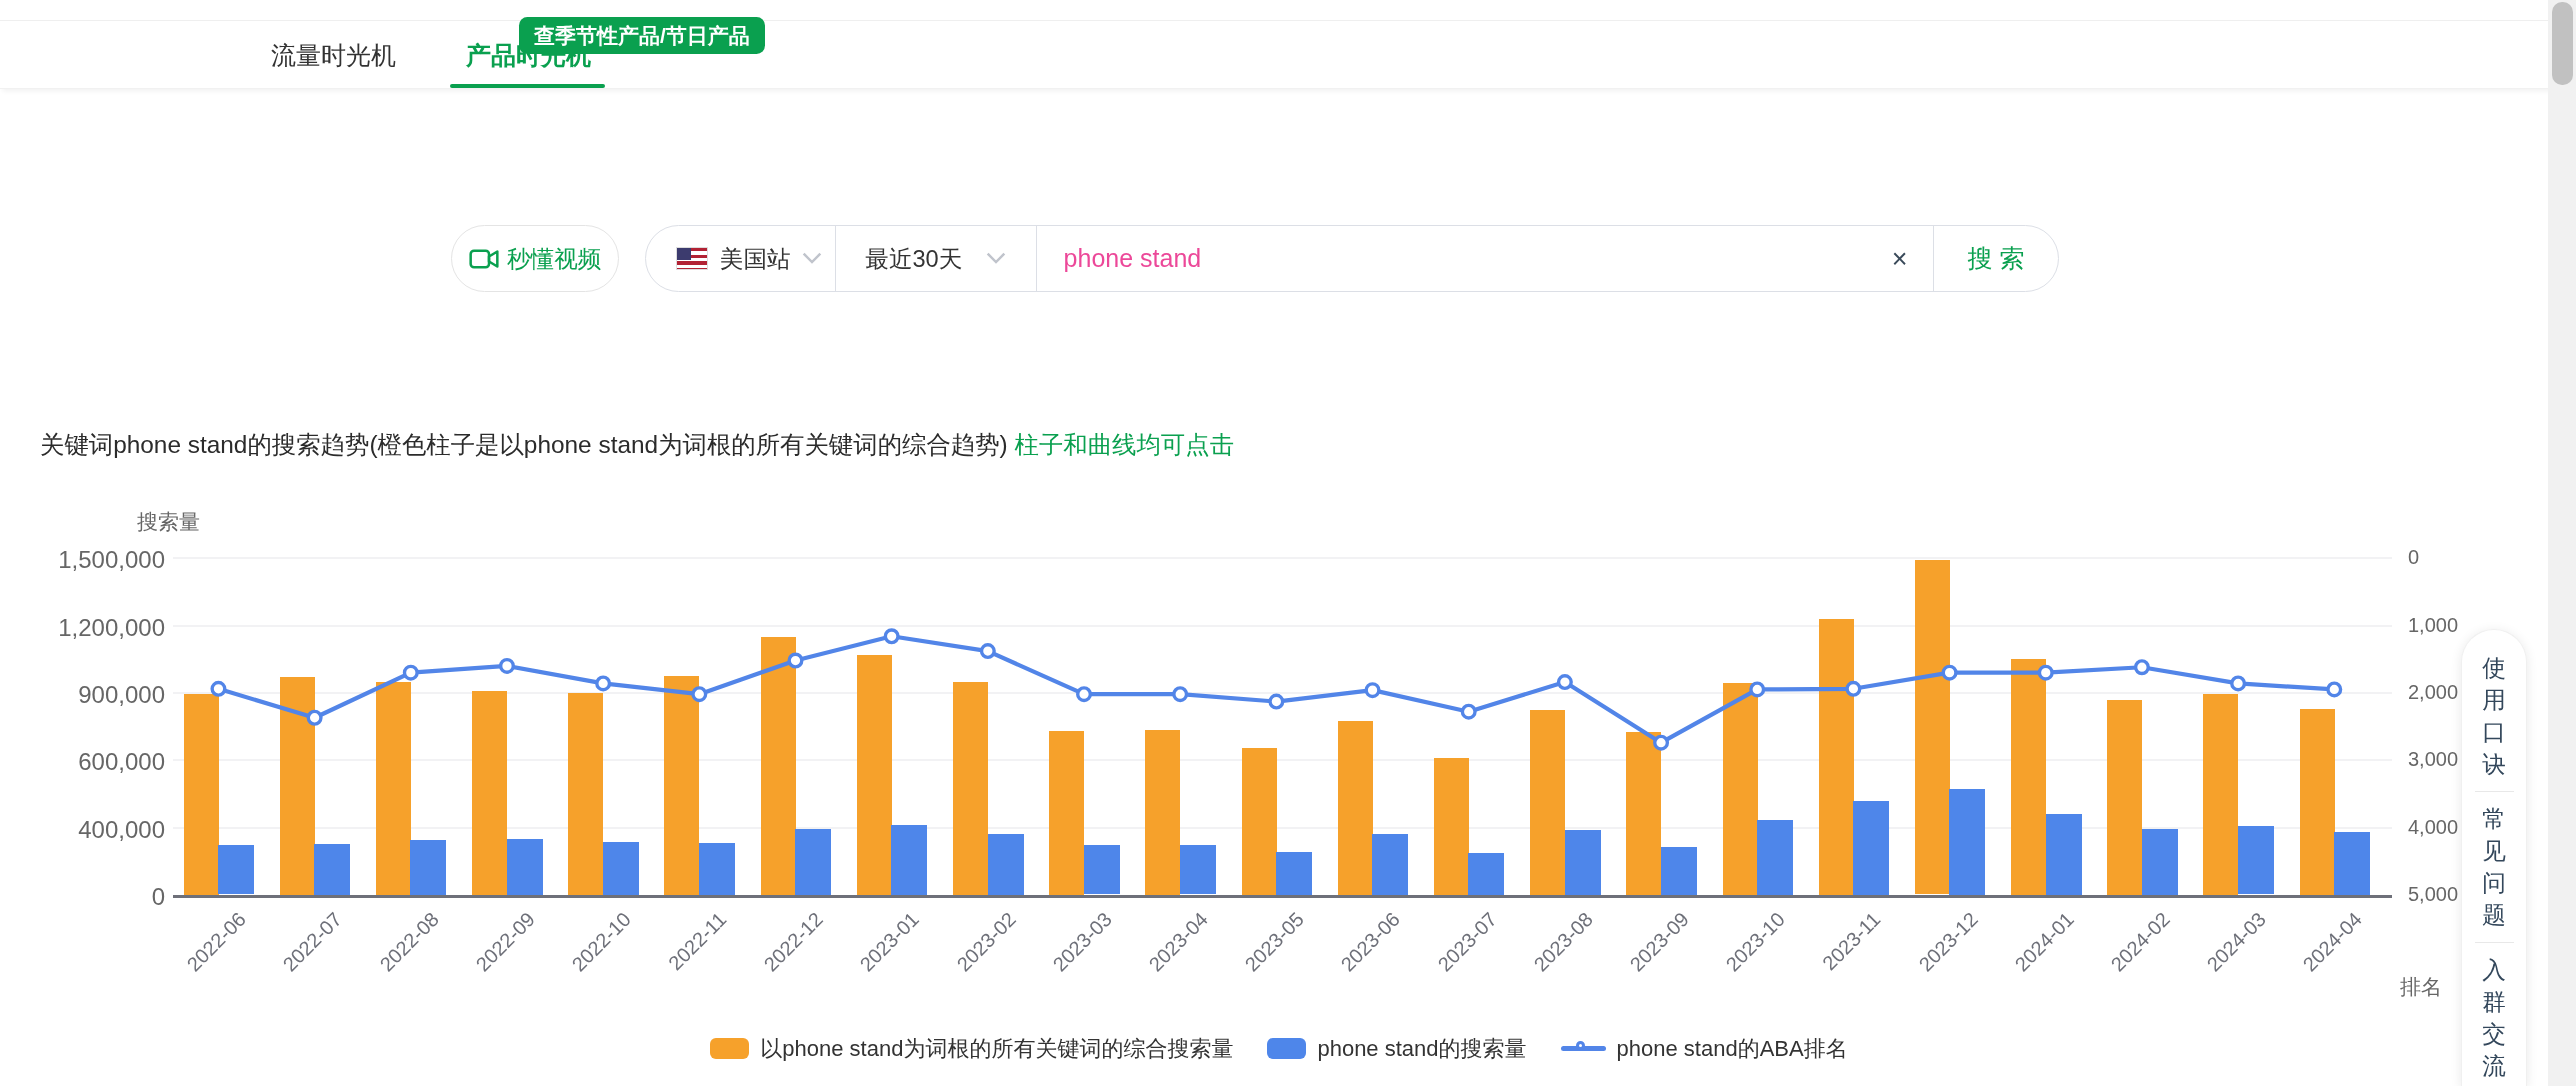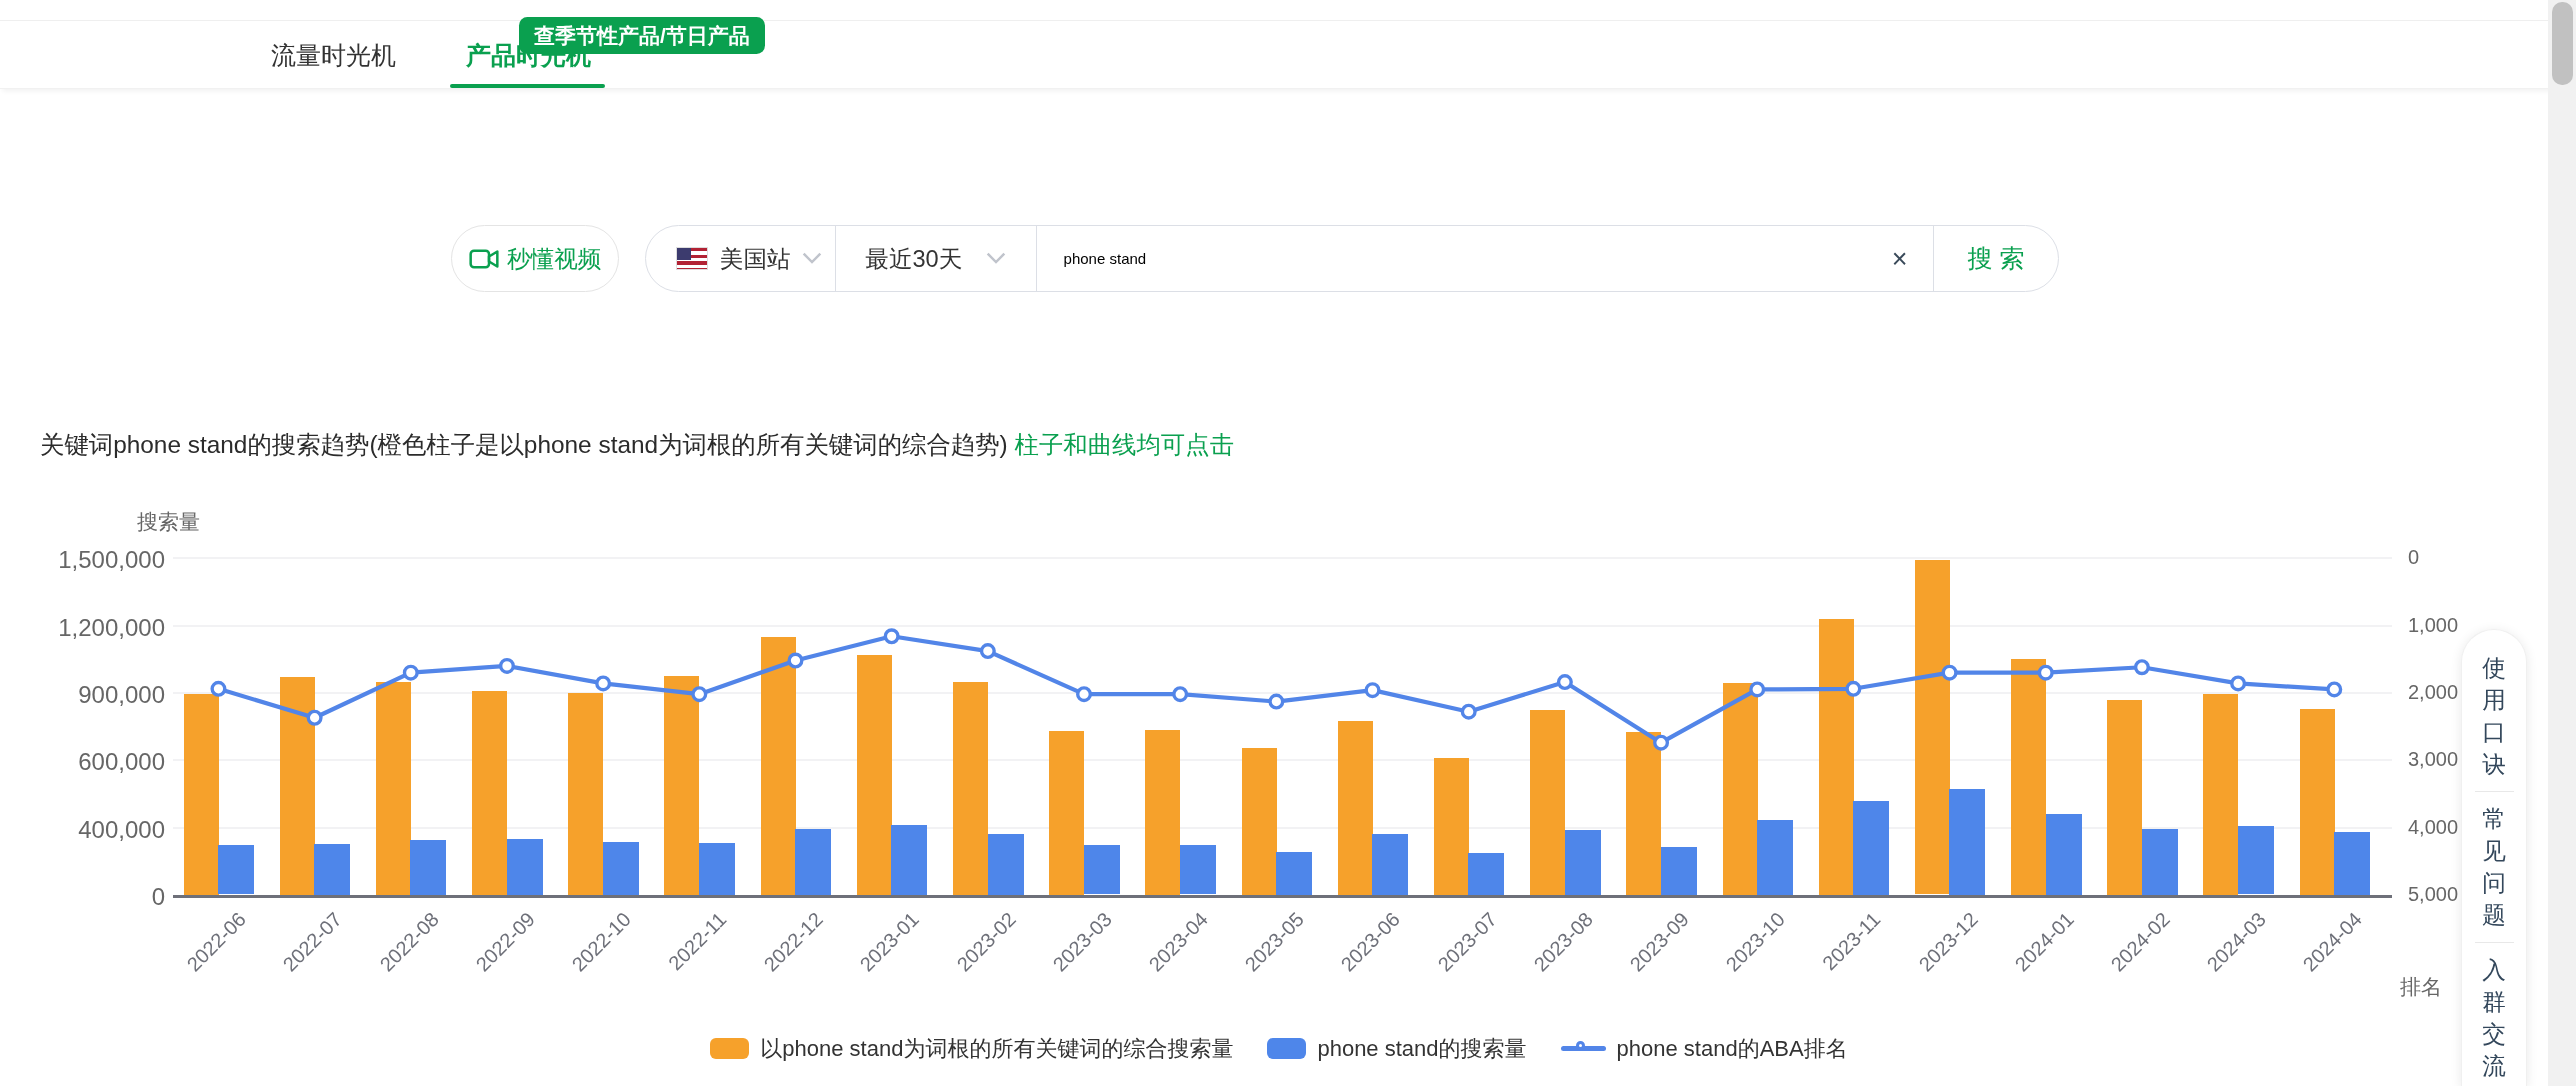--- a/index.html
+++ b/index.html
@@ -24,21 +24,21 @@
   .video-btn { position:absolute; left:451px; top:225px; width:168px; height:67px; border:0.8px solid #e4e4e4;
                border-radius:34px; display:flex; align-items:center; justify-content:center; gap:8.4px;
                color:var(--green); font-size:23.6px; background:#fff; cursor:pointer; }
   .search-group { position:absolute; left:645px; top:225px; width:1414px; height:67px; border:0.8px solid #dcdfe6;
                   border-radius:34px; background:#fff; display:flex; align-items:stretch; overflow:hidden; }
   .sg-sect { display:flex; align-items:center; cursor:pointer; }
   .sg-site { width:189px; padding-left:30px; gap:11.8px; }
   .sg-range { width:200px; justify-content:center; gap:24px; }
   .sg-divider { width:0.8px; background:#dcdfe6; margin:0; }
   .sg-input-wrap { flex:1; display:flex; align-items:center; }
-  .sg-input { flex:1; border:none; outline:none; font-size:15px; color:#000000; padding-left:27px;
+  .sg-input { flex:1; border:none; outline:none; font-size:25px; color:#ec4899; padding-left:27px;
               font-family:"Liberation Sans","DejaVu Sans",sans-serif; background:transparent; }
   .sg-clear { width:67px; text-align:center; font-size:27px; color:#3a4a5a; cursor:pointer; line-height:66px; }
   .sg-submit { width:124px; display:flex; align-items:center; justify-content:center;
                color:var(--green); font-size:25px; cursor:pointer; }
   .sg-text { font-size:23.6px; color:#333; white-space:nowrap; }
   .flag { width:32px; height:23px; position:relative; flex:0 0 auto;
           background:repeating-linear-gradient(#b22234 0 3.4px,#fff 3.4px 6.7px); border:0.8px solid #ddd; }
   .flag::after { content:""; position:absolute; left:0; top:0; width:14.3px; height:11.8px; background:#3c3b6e; }
 
   

